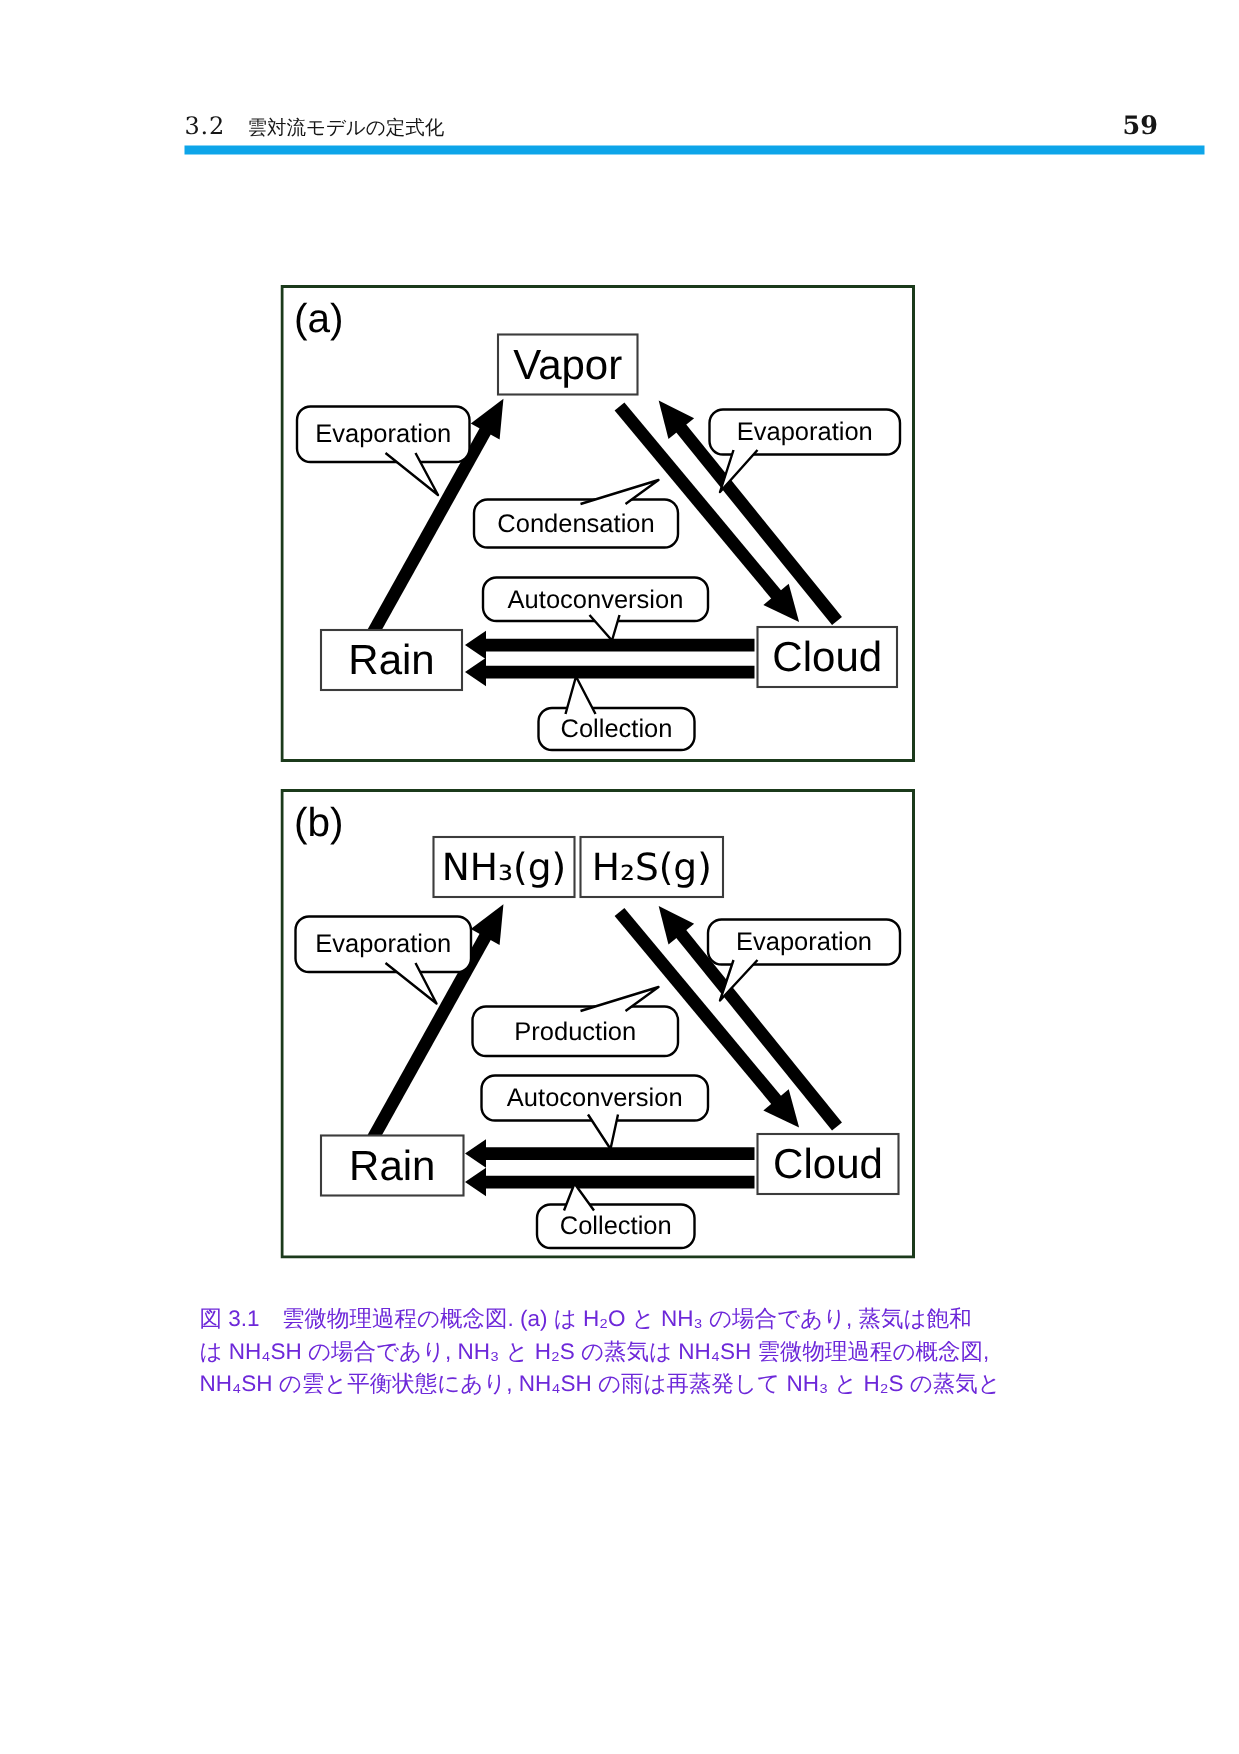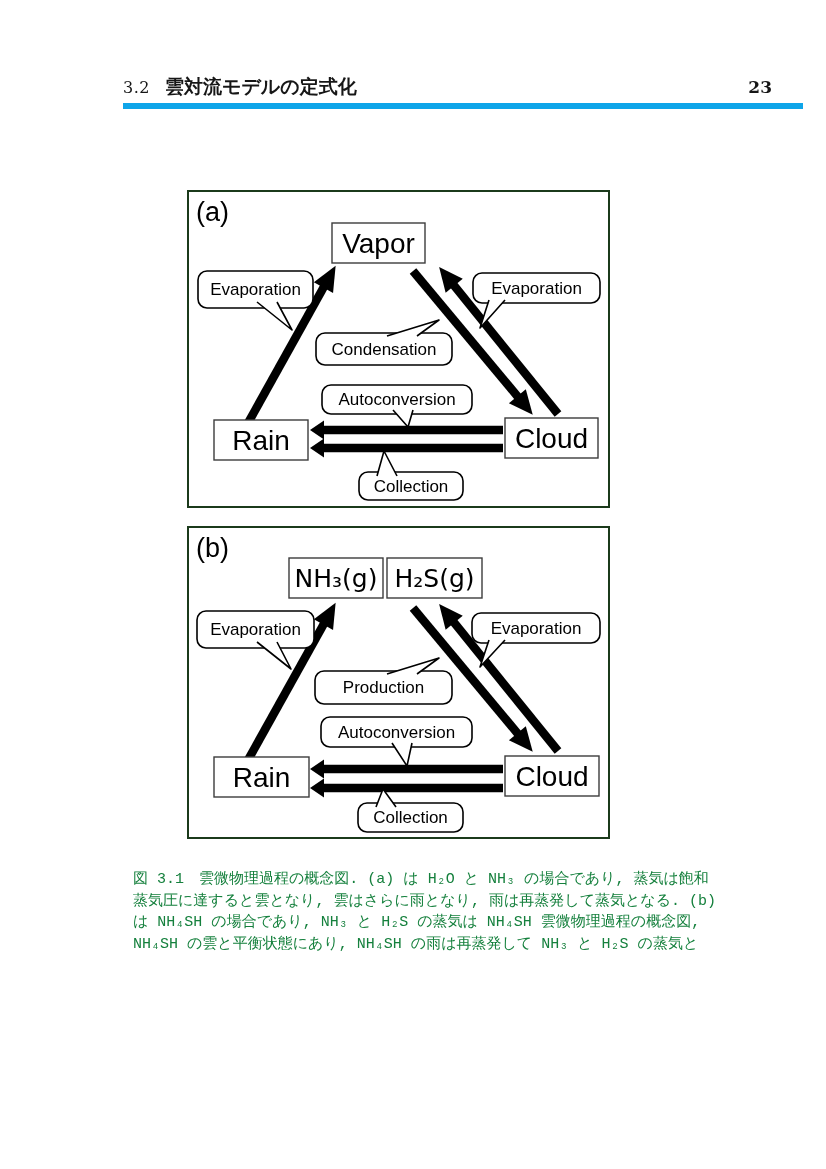--- a/index.html
+++ b/index.html
@@ -10,21 +10,21 @@
   }
   
   .header {
     position:absolute; left:87px; top:74px; width:680px;
     border-bottom:6px solid #0ea5e9; padding-bottom:3px;
     display:flex; justify-content:space-between; align-items:baseline;
     font-family:"DejaVu Serif","DejaVu Sans",serif; font-size:16px; color:#161616;margin-left:36px;
   }
   .header .left { display:flex; align-items:baseline; }
   .header .sec-num { margin-right:15px; letter-spacing:0.5px; }
-  .header .sec-title { font-size:19px;font-weight:bold; }
+  .header .sec-title { font-size:13px; }
   .header .page-num { font-weight:bold; font-size:17px; margin-right:31px; }
 
   
   svg.fig { position:absolute; left:187px; display:block; }
   svg.fig-a { top:190px; }
   svg.fig-b { top:526px; }
   .frame { fill:none; stroke-width:2px; }
   svg text { fill:#000; font-family:"Liberation Sans","DejaVu Sans",sans-serif; }
   .panel-label  { font-size:27px; }
   .node-label   { font-size:28px; }
@@ -32,36 +32,36 @@
   .bubble-label { font-size:17px; }
   .arrow line    { stroke:#000; stroke-width:8.5px; }
   .arrow polygon { fill:#000; }
   .node-rect   { fill:#fff; stroke:#3c3c3c; stroke-width:1.4px; }
   .bubble-rect { fill:#fff; stroke:#000; stroke-width:1.6px; }
   .bubble-tail { fill:#fff; stroke:#000; stroke-width:1.6px; stroke-linejoin:round; }
 
   
   .caption {
     position:absolute; left:133px; top:869px; width:568px;
-    font-family:Liberation Mono, monospace;
-    font-size:15px; line-height:21.5px; color:#15803d;
+    font-family:Liberation Sans, sans-serif;
+    font-size:15px; line-height:21.5px; color:#6d28d9;
   }
   .caption .cap-line { white-space:nowrap; }
 </style>
 </head>
 <body>
 
 <div class="page">
 
   <div class="header">
     <span class="left">
       <span class="sec-num">3.2</span>
       <span class="sec-title">雲対流モデルの定式化</span>
     </span>
-    <span class="page-num">23</span>
+    <span class="page-num">59</span>
   </div>
 
   <svg class="fig fig-a" width="423" height="318" viewBox="0 0 423 318">
     <rect class="frame" x="1" y="1" width="421" height="316" stroke="#1b3a1b"></rect>
     <text class="panel-label" x="9" y="31">(a)</text>
 
     <g class="arrow" transform="translate(61,233) rotate(-60.87)">
       <line x1="0" y1="0" x2="158" y2="0"></line>
         <polygon points="180,0 155,11 155,-11"></polygon>
     </g>
@@ -186,18 +186,17 @@
     </g>
     <g>
       <rect class="bubble-rect" x="171" y="277" width="105" height="29" rx="9"></rect>
       <path class="bubble-tail" d="M 189 281 L 196 263 L 209 281"></path>
       <text class="bubble-label" x="223.5" y="291" text-anchor="middle" dominant-baseline="central">Collection</text>
     </g>
   </svg>
 
   <div class="caption">
     <div class="cap-line">図 3.1　雲微物理過程の概念図. (a) は H₂O と NH₃ の場合であり, 蒸気は飽和</div>
-    <div class="cap-line">蒸気圧に達すると雲となり, 雲はさらに雨となり, 雨は再蒸発して蒸気となる. (b)</div>
     <div class="cap-line">は NH₄SH の場合であり, NH₃ と H₂S の蒸気は NH₄SH 雲微物理過程の概念図,</div>
     <div class="cap-line">NH₄SH の雲と平衡状態にあり, NH₄SH の雨は再蒸発して NH₃ と H₂S の蒸気と</div>
   </div>
 
 </div>
 
 </body></html>

